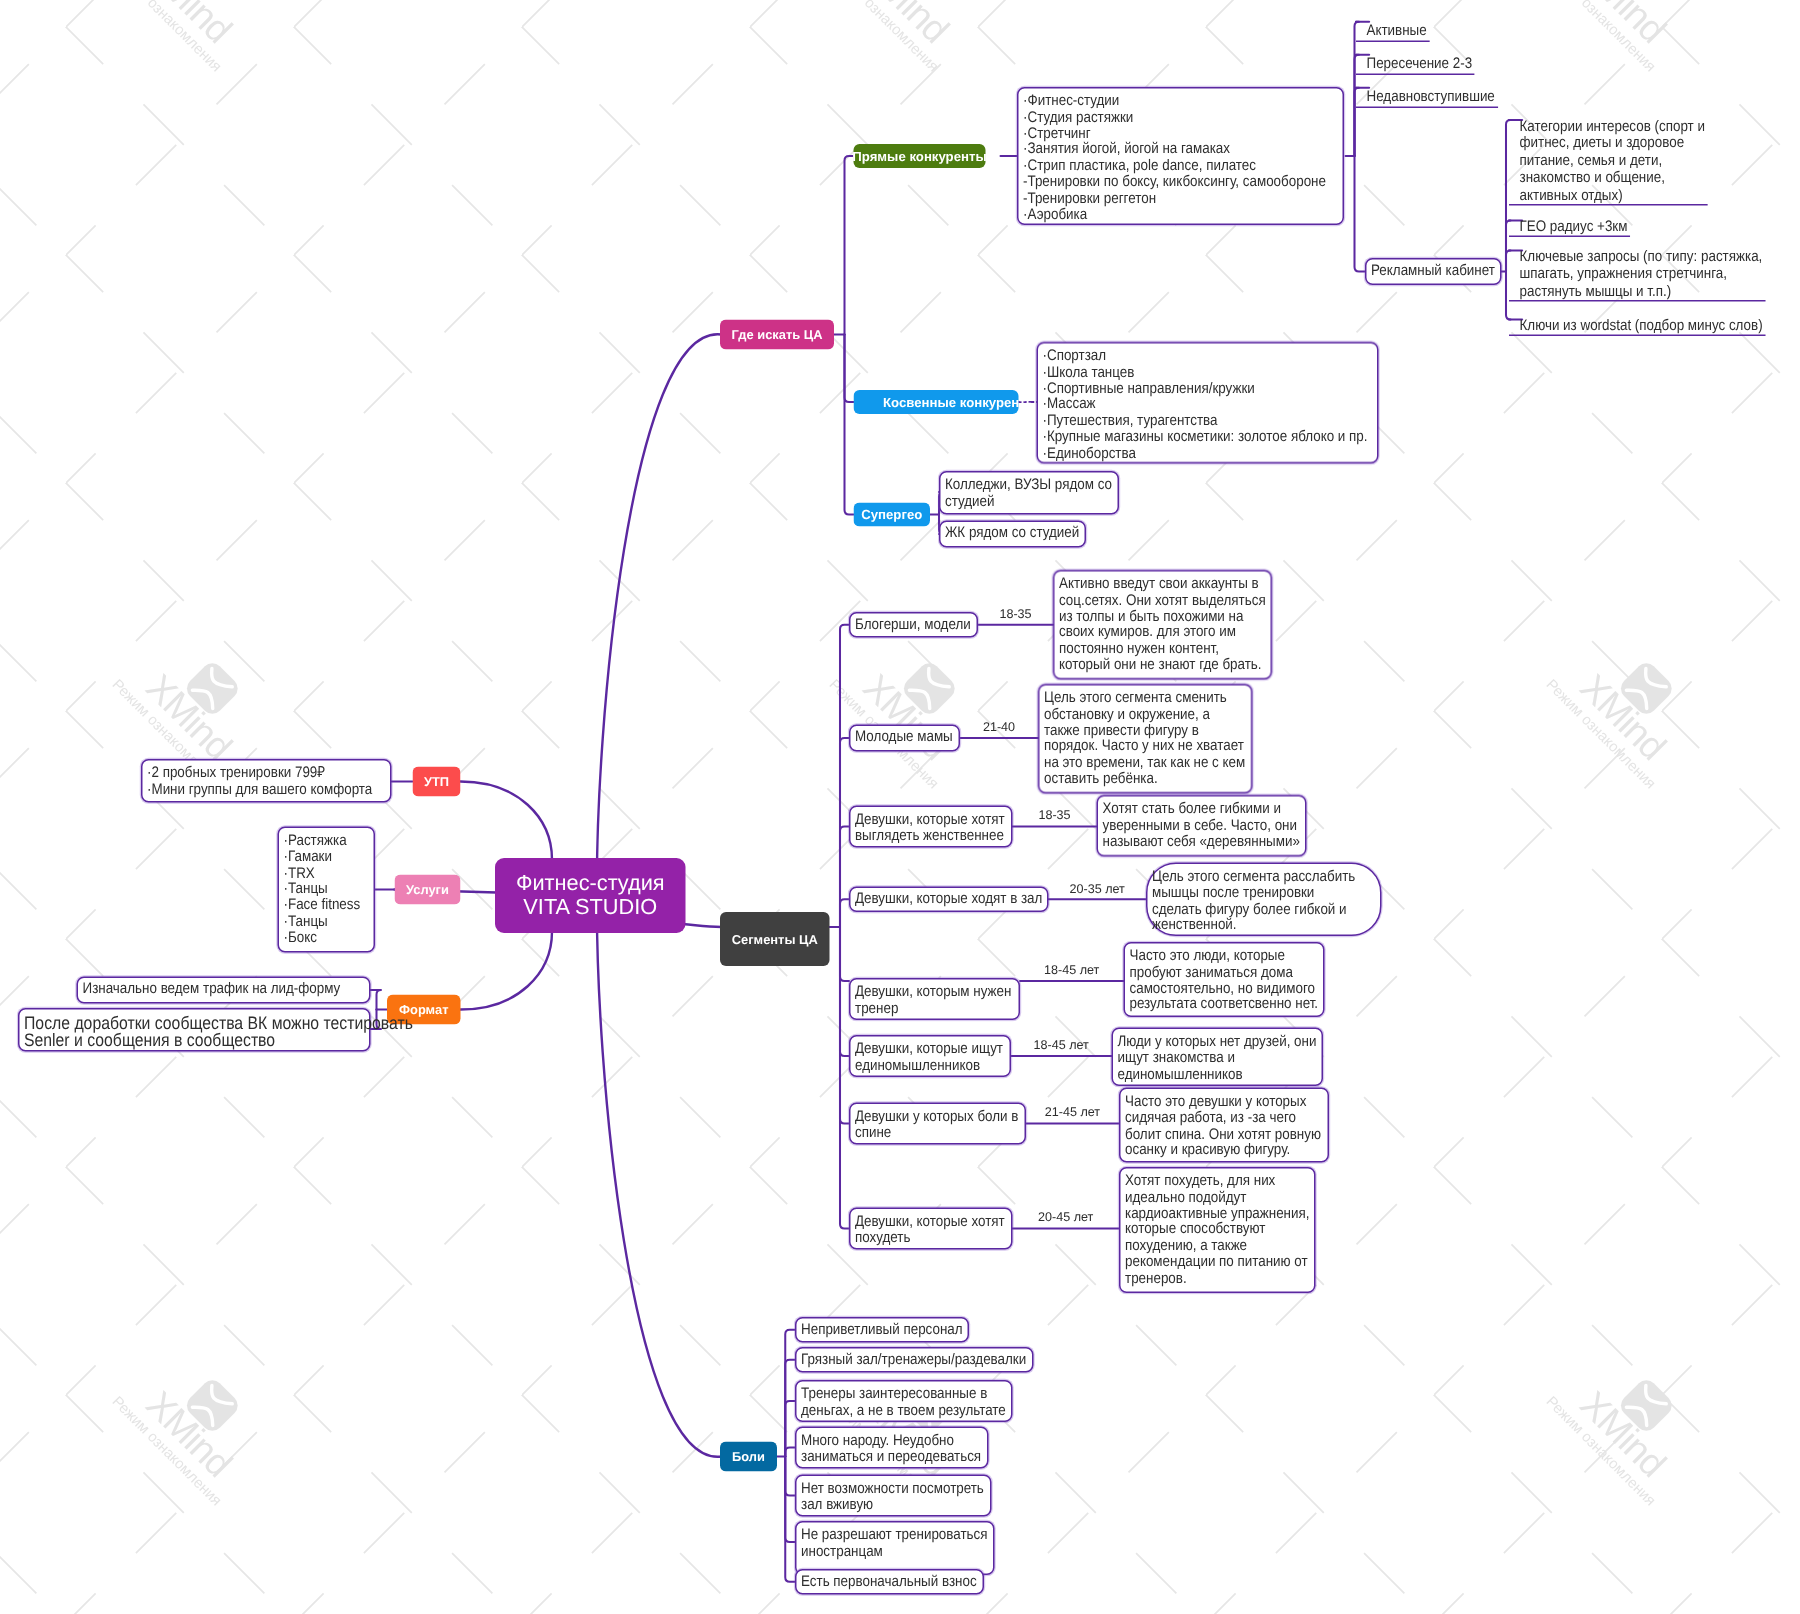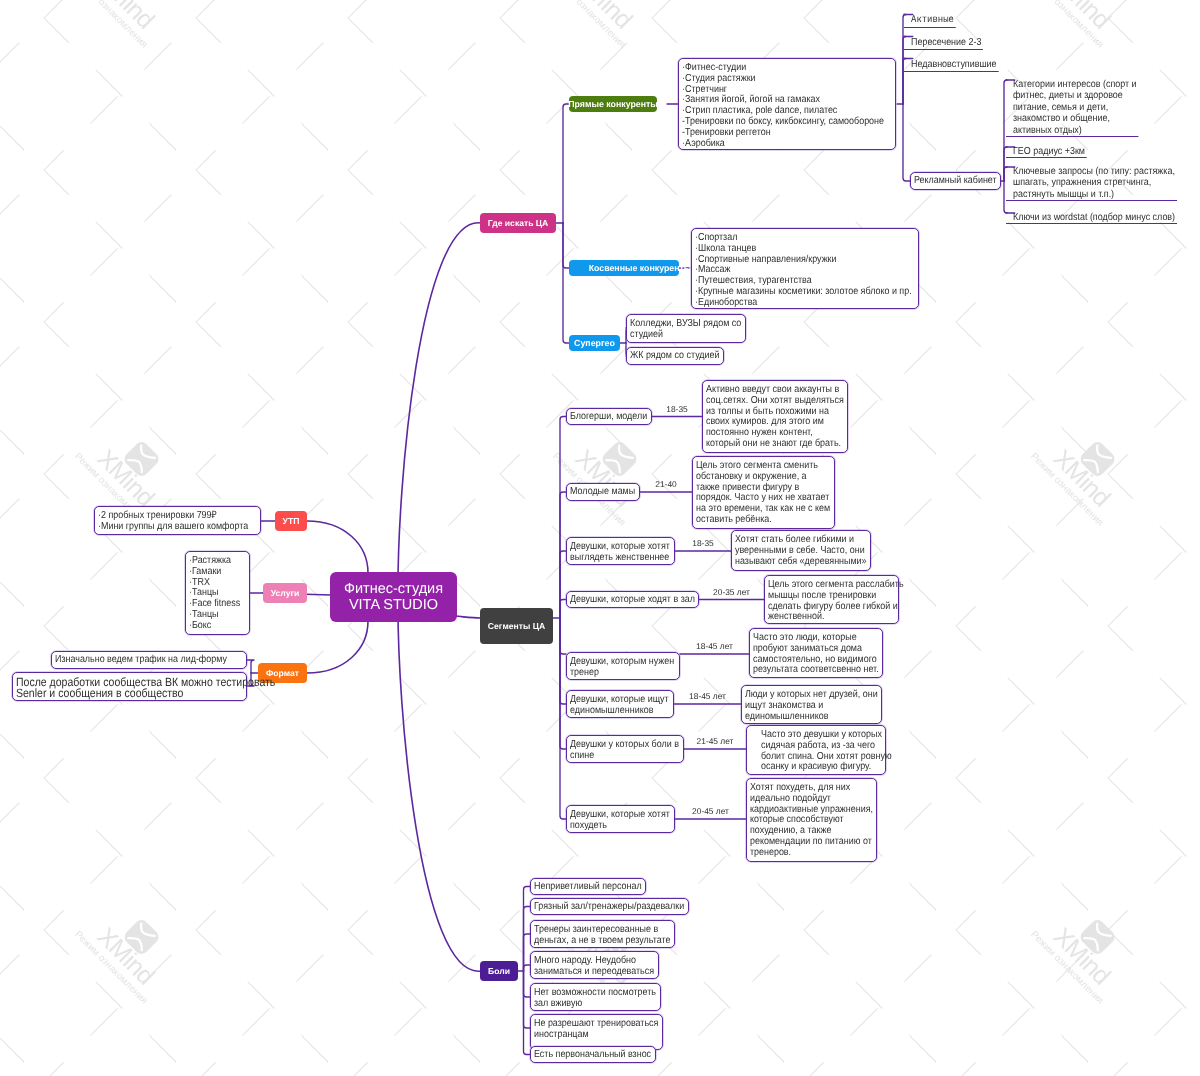--- a/index.html
+++ b/index.html
@@ -241,21 +241,21 @@
     <span class="ln">·Фитнес-студии</span>
     <span class="ln">·Студия растяжки</span>
     <span class="ln">·Стретчинг</span>
     <span class="ln">·Занятия йогой, йогой на гамаках</span>
     <span class="ln">·Стрип пластика, pole dance, пилатес</span>
     <span class="ln">-Тренировки по боксу, кикбоксингу, самообороне</span>
     <span class="ln">-Тренировки реггетон</span>
     <span class="ln">·Аэробика</span>
   </div>
 
-  <div class="nd ul" style="left:904px;top:13.5px;font-size:10.2px;line-height:13.5px;font-family:Liberation Mono, monospace;">
+  <div class="nd ul" style="left:904px;top:13.5px;font-size:10.2px;line-height:13.5px;">
         <i>
     <span class="ln">Активные</span>
   </i>
       </div>
   <div class="nd ul" style="left:904px;top:35.5px;font-size:10.2px;line-height:13.5px;">
         <i>
     <span class="ln">Пересечение 2-3</span>
   </i>
       </div>
   <div class="nd ul" style="left:904px;top:57.5px;font-size:10.2px;line-height:13.5px;">
@@ -316,21 +316,21 @@
     <span class="ln">студией</span>
   </div>
   <div class="nd box" style="left:626px;top:347px;width:98px;height:18px;font-size:10.2px;padding:3px 3px;line-height:10.8px;">
     <span class="ln">ЖК рядом со студией</span>
   </div>
 
   <div class="nd pill" style="left:480px;top:608px;width:73px;height:36px;background:#404040;font-size:8.6px;">
     <span>Сегменты ЦА</span>
   </div>
 
-  <div class="nd pill" style="left:480px;top:961px;width:38px;height:20px;background:#4c1d95;font-size:8.6px;">
+  <div class="nd pill" style="left:480px;top:961px;width:38px;height:20px;background:#0369a1;font-size:8.6px;">
     <span>Боли</span>
   </div>
 
   <div class="nd box" style="left: 566px; top: 408px; width: 86px; height: 17px; font-size: 10.2px; line-height: 10.8px; padding: 3px;">
         <span class="ln">Блогерши, модели</span>
       </div>
       <div class="nd agelbl" style="left: 647px; width: 60px; text-align: center; top: 403.9px; font-size: 8.4px; line-height: 10px;">18-35</div>
       <div class="nd box" style="left: 702px; top: 380px; width: 146px; height: 73px; font-size: 10.2px; line-height: 10.8px; padding: 4px 3px;">
         <span class="ln">Активно введут свои аккаунты в</span>
         <span class="ln">соц.сетях. Они хотят выделяться</span>
@@ -358,21 +358,21 @@
       <div class="nd agelbl" style="left: 673px; width: 60px; text-align: center; top: 538.4px; font-size: 8.4px; line-height: 10px;">18-35</div>
       <div class="nd box" style="left: 731px; top: 530px; width: 140px; height: 41px; font-size: 10.2px; line-height: 10.8px; padding: 4px 3px;">
         <span class="ln">Хотят стать более гибкими и</span>
         <span class="ln">уверенными в себе. Часто, они</span>
         <span class="ln">называют себя «деревянными»</span>
       </div>
       <div class="nd box" style="left: 566px; top: 591px; width: 133px; height: 17px; font-size: 10.2px; line-height: 10.8px; padding: 3px;">
         <span class="ln">Девушки, которые ходят в зал</span>
       </div>
       <div class="nd agelbl" style="left: 701.5px; width: 60px; text-align: center; top: 586.9px; font-size: 8.4px; line-height: 10px;">20-35 лет</div>
-      <div class="nd box" style="left: 764px; top: 575px; width: 135px; height: 49px; font-size: 10.2px; line-height: 10.8px; padding: 4px 3px;">
+      <div class="nd box" style="left: 764px; top: 575px; width: 157px; height: 49px; font-size: 10.2px; line-height: 10.8px; padding: 4px 3px; border-radius: 20px;">
         <span class="ln">Цель этого сегмента расслабить</span>
         <span class="ln">мышцы после тренировки</span>
         <span class="ln">сделать фигуру более гибкой и</span>
         <span class="ln">женственной.</span>
       </div>
       <div class="nd box" style="left: 566px; top: 640px; width: 114px; height: 28px; font-size: 10.2px; line-height: 10.8px; padding: 4px 3px; margin-top: 12px;">
         <span class="ln">Девушки, которым нужен</span>
         <span class="ln">тренер</span>
       </div>
       <div class="nd agelbl" style="left: 684.5px; width: 60px; text-align: center; top: 641.4px; font-size: 8.4px; line-height: 10px;">18-45 лет</div>
@@ -390,21 +390,21 @@
       <div class="nd box" style="left: 741px; top: 685px; width: 141px; height: 39px; font-size: 10.2px; line-height: 10.8px; padding: 4px 3px;">
         <span class="ln">Люди у которых нет друзей, они</span>
         <span class="ln">ищут знакомства и</span>
         <span class="ln">единомышленников</span>
       </div>
       <div class="nd box" style="left: 566px; top: 735px; width: 118px; height: 28px; font-size: 10.2px; line-height: 10.8px; padding: 4px 3px;">
         <span class="ln">Девушки у которых боли в</span>
         <span class="ln">спине</span>
       </div>
       <div class="nd agelbl" style="left: 685px; width: 60px; text-align: center; top: 736.4px; font-size: 8.4px; line-height: 10px;">21-45 лет</div>
-      <div class="nd box" style="left: 746px; top: 725px; width: 140px; height: 50px; font-size: 10.2px; line-height: 10.8px; padding: 4px 14px;">
+      <div class="nd box" style="left: 746px; top: 725px; width: 140px; height: 50px; font-size: 10.2px; line-height: 10.8px; padding: 4px 3px;">
         <span class="ln">Часто это девушки у которых</span>
         <span class="ln">сидячая работа, из -за чего</span>
         <span class="ln">болит спина. Они хотят ровную</span>
         <span class="ln">осанку и красивую фигуру.</span>
       </div>
       <div class="nd box" style="left: 566px; top: 805px; width: 109px; height: 28px; font-size: 10.2px; line-height: 10.8px; padding: 4px 3px;">
         <span class="ln">Девушки, которые хотят</span>
         <span class="ln">похудеть</span>
       </div>
       <div class="nd agelbl" style="left: 680.5px; width: 60px; text-align: center; top: 806.4px; font-size: 8.4px; line-height: 10px;">20-45 лет</div>

